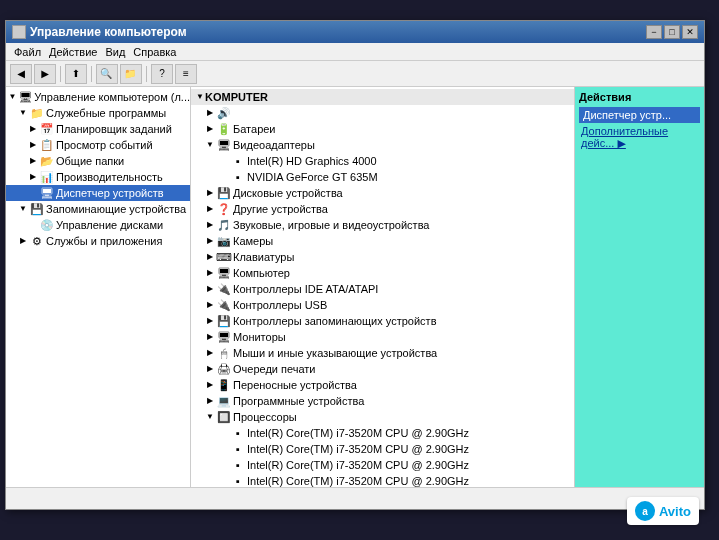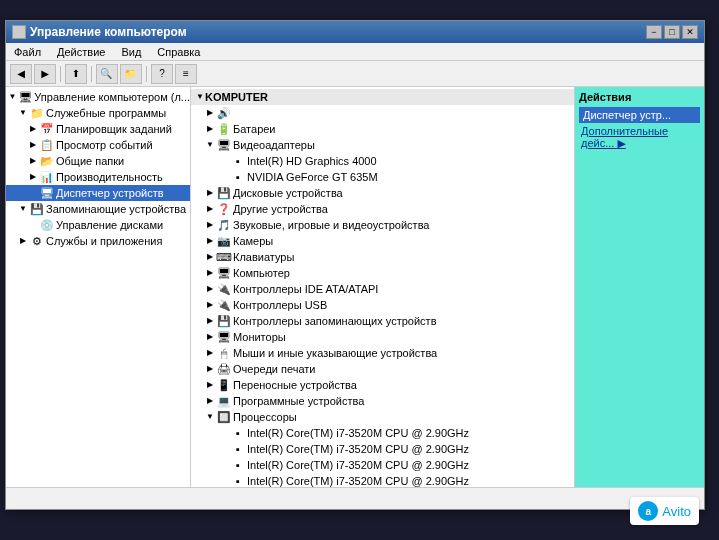--- a/index.html
+++ b/index.html
@@ -64,21 +64,20 @@
       justify-content: center;
       cursor: pointer;
       color: #000;
     }
 
     
     .menu-bar {
       background: #f0f0f0;
       padding: 2px 4px;
       display: flex;
-      gap: 8px;
       border-bottom: 1px solid #ccc;
       height: 18px;
       align-items: center;
     }
     .menu-item {
       font-size: 11px;
       padding: 1px 4px;
       cursor: pointer;
       color: #000;
     }
@@ -223,21 +222,21 @@
       background: white;
       border-radius: 4px;
       padding: 4px 8px;
       display: flex;
       align-items: center;
       gap: 4px;
       box-shadow: 0 1px 3px rgba(0,0,0,0.3);
     }
     .avito-logo {
       color: #00a0e3;
-      font-weight: normal;
+      font-weight: bold;
       font-size: 13px;
     }
     .avito-icon {
       width: 20px;
       height: 20px;
       background: #00a0e3;
       border-radius: 50%;
       display: flex;
       align-items: center;
       justify-content: center;

